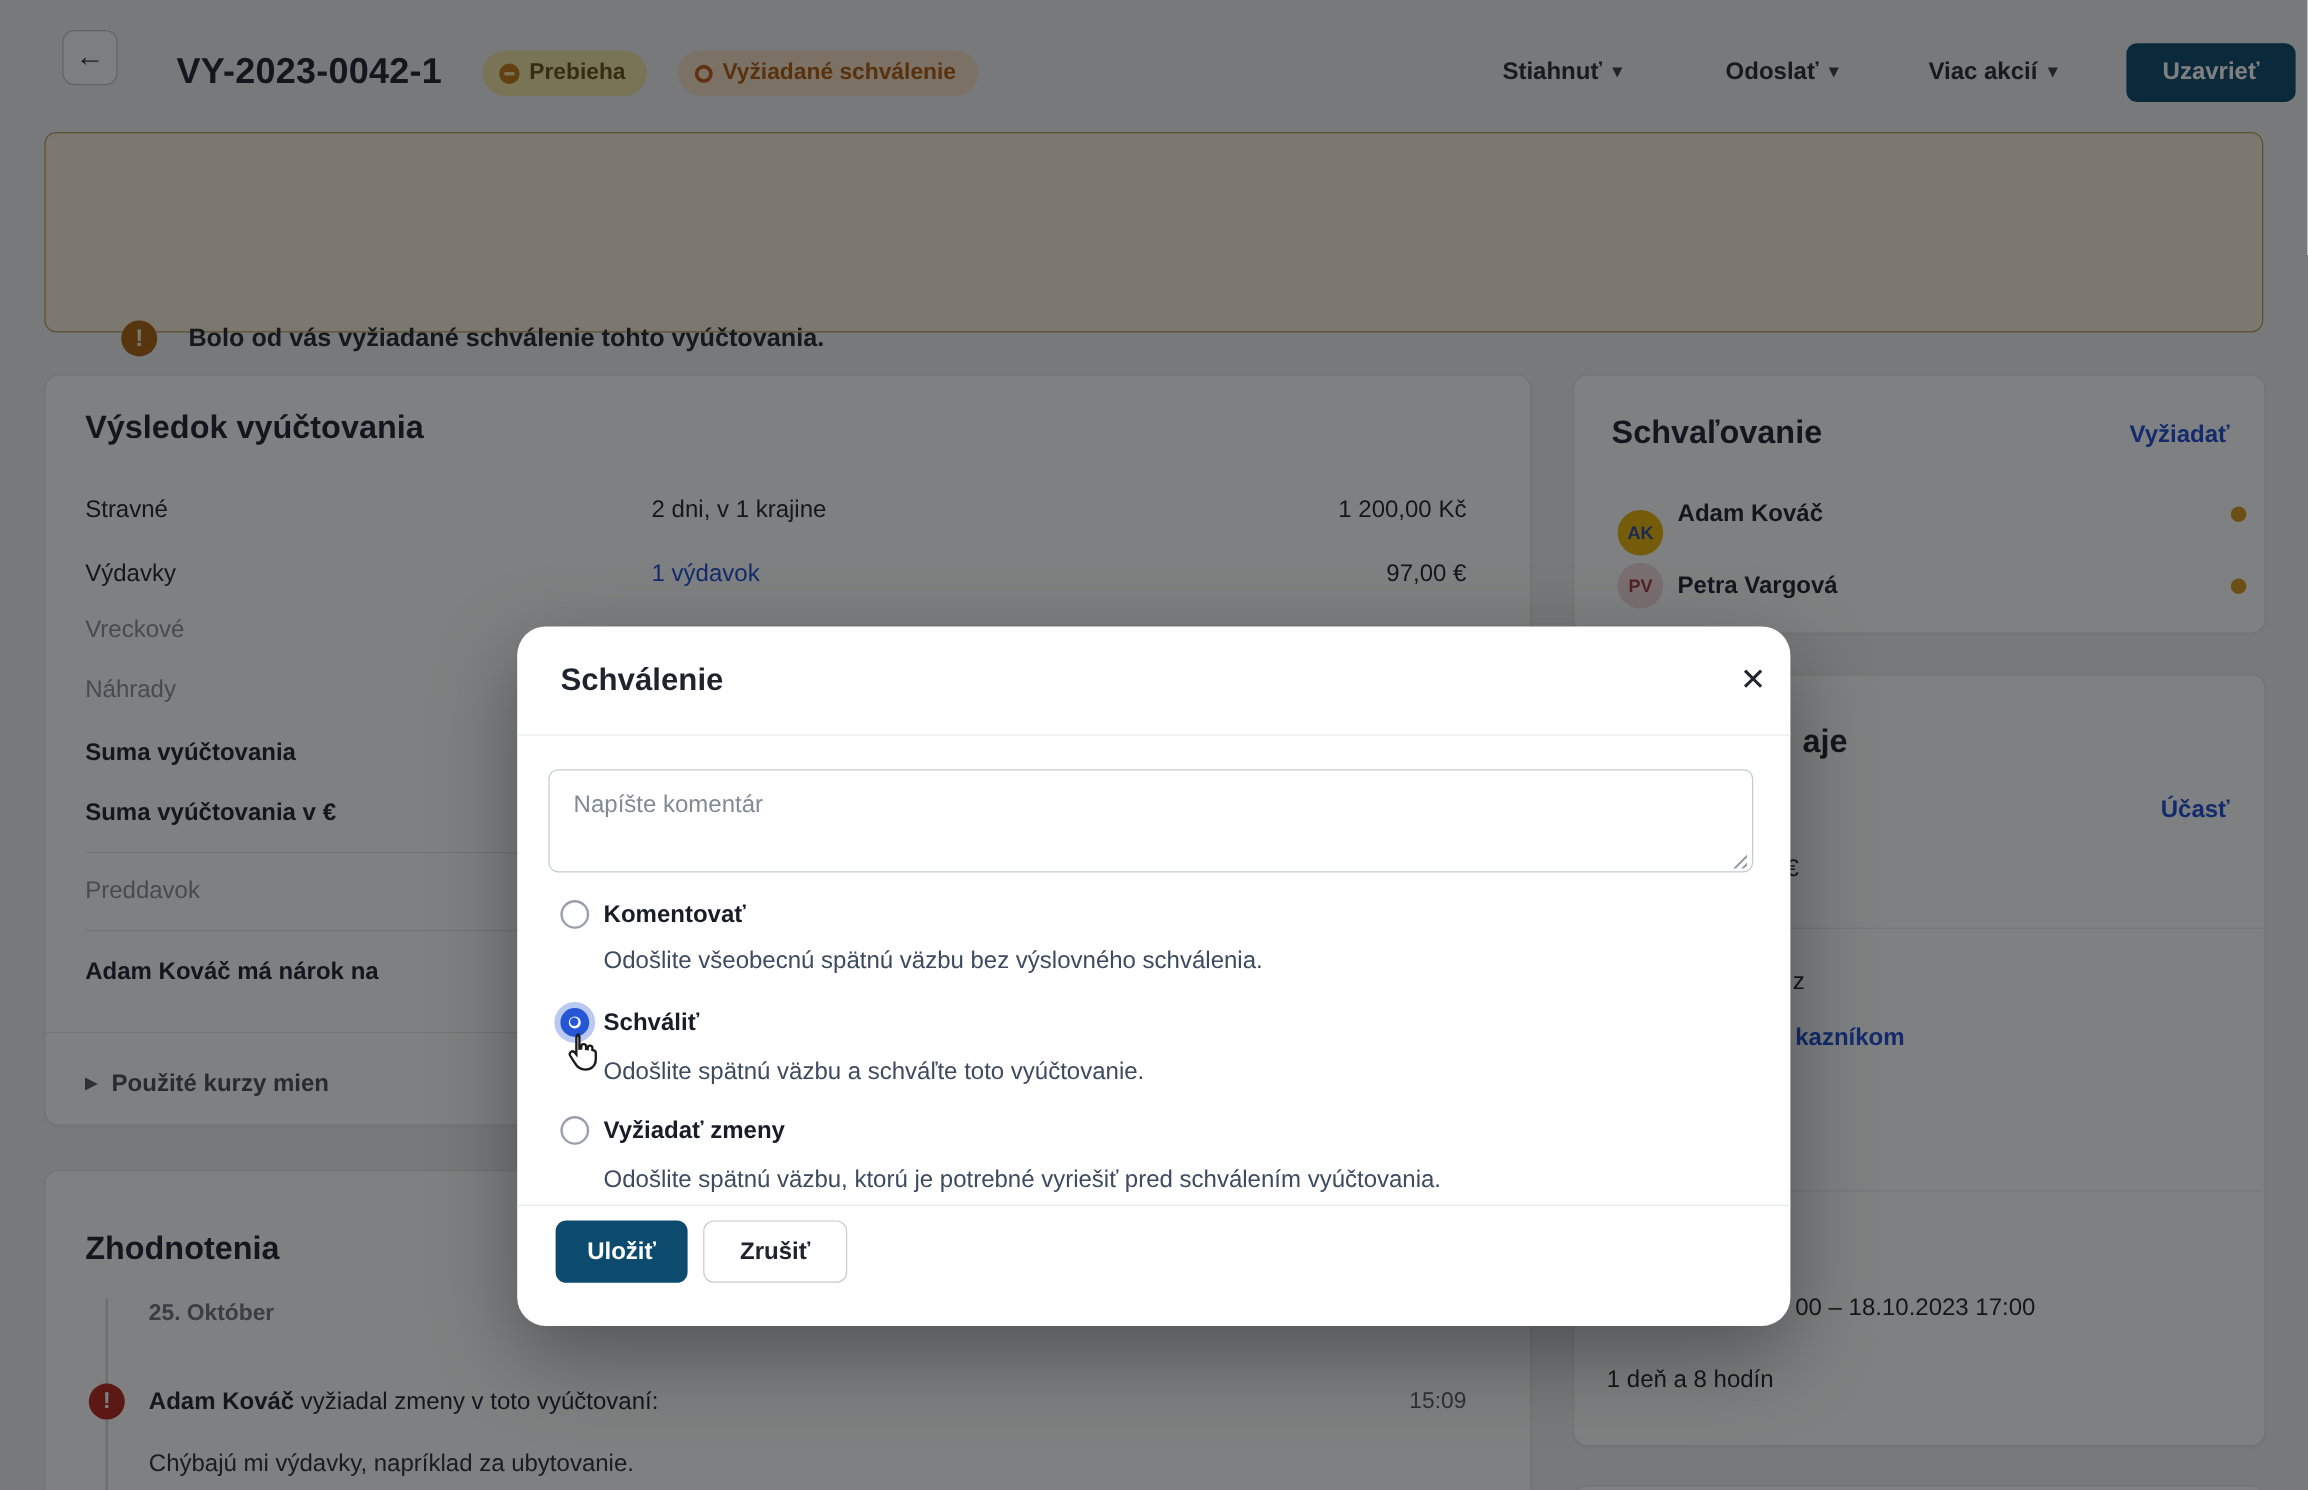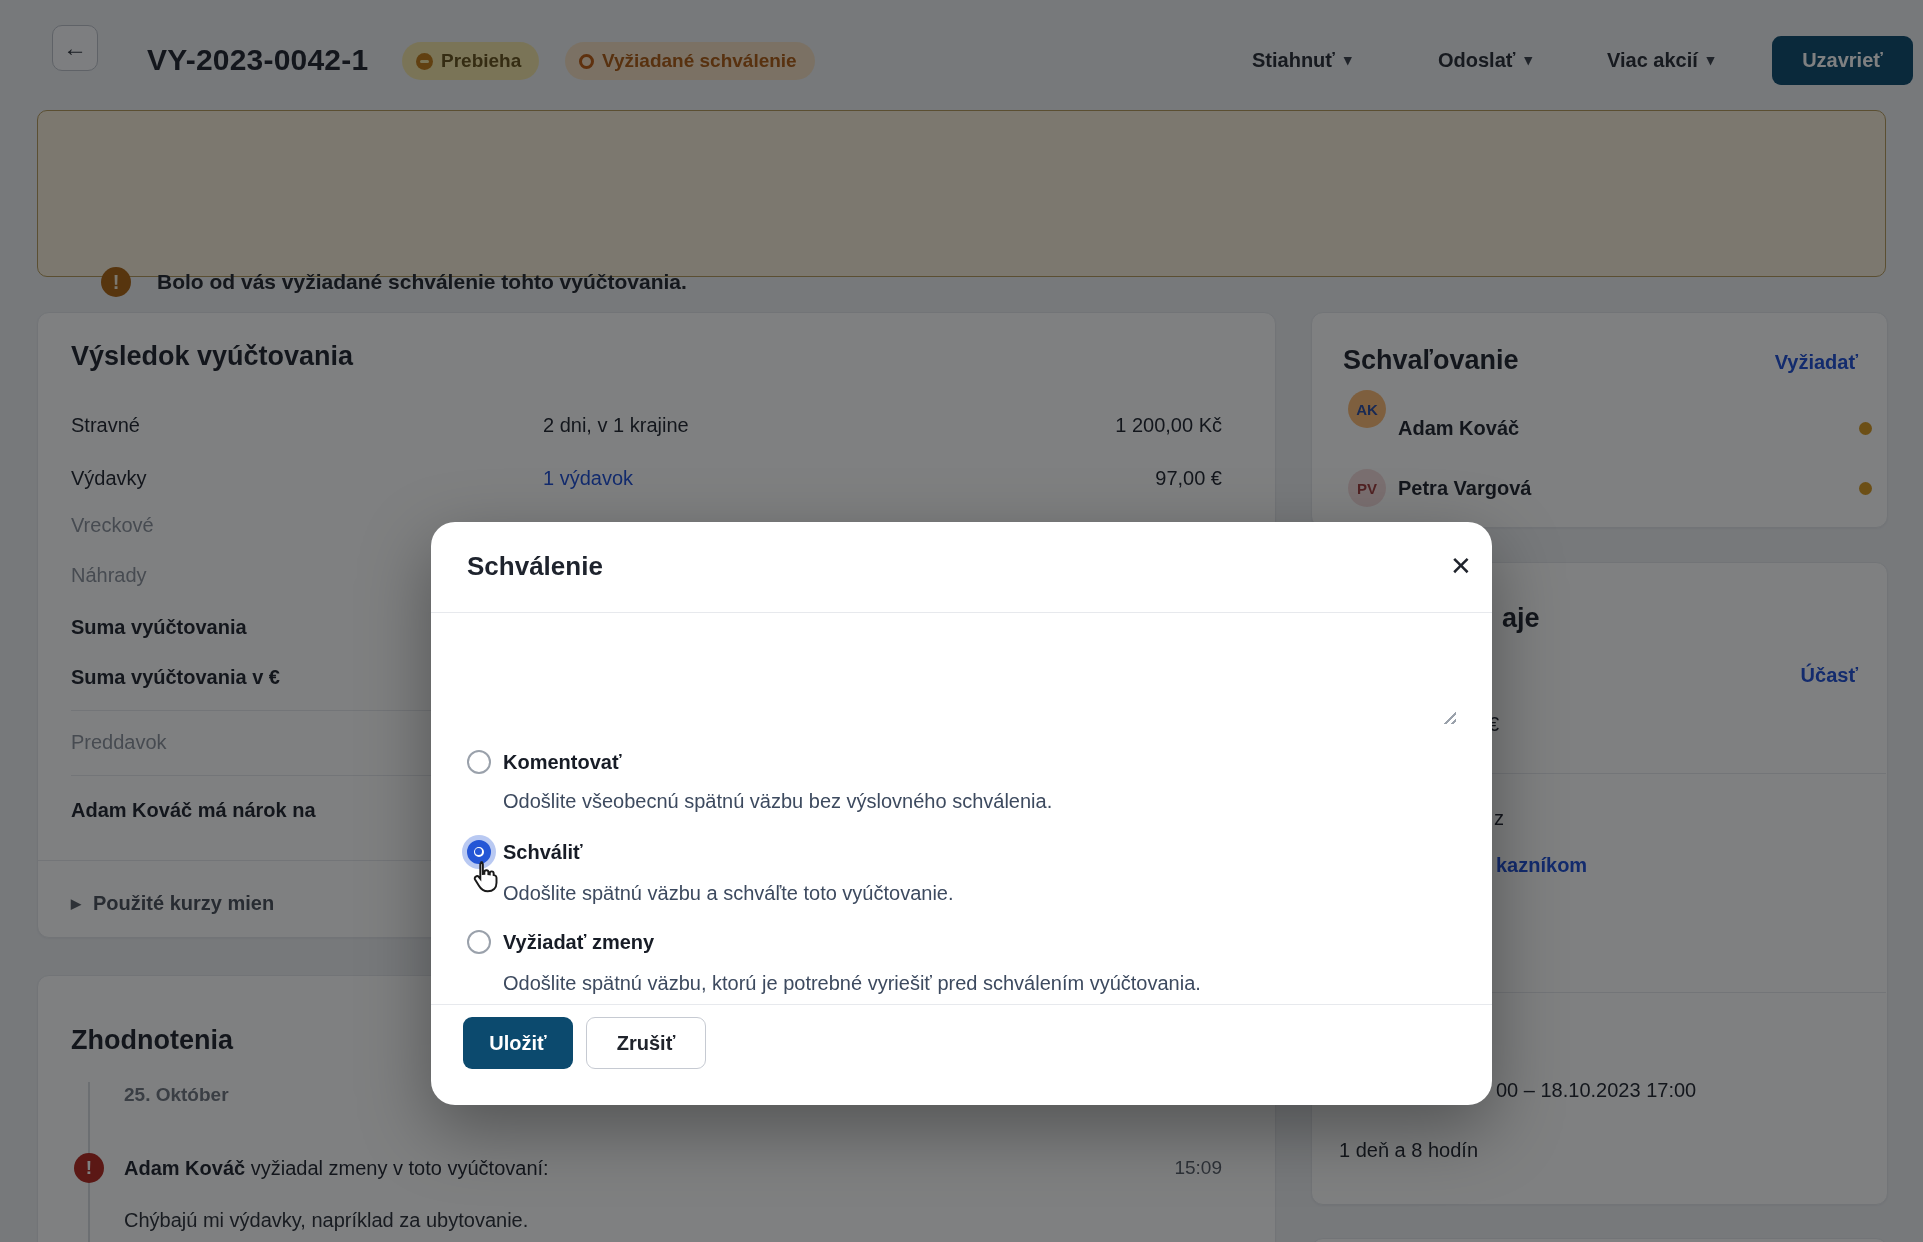--- a/index.html
+++ b/index.html
@@ -44,21 +44,21 @@
   .caret-right { font-size:13px; color:#555b65; margin-right:12px; vertical-align:2px; }
 
   
   .reviews-card { left:37px; top:975px; width:1239px; height:330px; }
   .timeline { position:absolute; left:88px; top:1082px; width:2px; height:160px; background:#d8dbe0; }
   .tl-icon { position:absolute; left:74px; top:1153px; width:30px; height:30px; border-radius:50%; background:#b3261e; color:#fff; font-weight:700; font-size:19px; text-align:center; line-height:30px; }
 
   
   .approval-card { left:1311px; top:312px; width:577px; height:216px; }
   .avatar { position:absolute; width:38px; height:38px; border-radius:50%; font-size:15px; font-weight:700; display:flex; align-items:center; justify-content:center; }
-  .avatar-ak { left:1348px; top:390px; background:#fdba74; color:#2b4ba0; }
+  .avatar-ak { left:1348px; top:425px; background:#eab308; color:#2b4ba0; }
   .avatar-pv { left:1348px; top:469px; background:#f5dcdc; color:#a03c3c; }
   .status-dot { position:absolute; left:1859px; width:13px; height:13px; border-radius:50%; background:#d79a21; }
 
   
   .details-card { left:1311px; top:562px; width:577px; height:643px; }
   .next-card { left:1311px; top:1238px; width:577px; height:30px; border-radius:12px 12px 0 0; }
 
   
   .overlay { position:absolute; inset:0; background:rgba(10,11,14,.52); z-index:50; }
   .modal { position:absolute; left:431px; top:522px; width:1061px; height:583px; background:#fff; border-radius:24px; box-shadow:0 24px 70px rgba(0,0,0,.35); z-index:100; }
@@ -174,20 +174,21 @@
   <div class="txt" style="left:1339px; top:1136px;">1 deň a 8 hodín</div>
   <div class="card next-card"></div>
 
   <div class="overlay"></div>
 
   <div class="modal">
     <div class="modal-title">Schválenie</div>
     <div class="modal-close">✕</div>
     <div class="divider" style="top:90px;"></div>
 
+    <textarea class="comment-box" placeholder="Napíšte komentár" style=""></textarea>
     <div class="grip"></div>
 
     <div class="radio" style="top:228px;"></div>
     <div class="opt-label" style="top:226px;">Komentovať</div>
     <div class="opt-desc" style="top:265px;">Odošlite všeobecnú spätnú väzbu bez výslovného schválenia.</div>
 
     <div class="radio selected" style="top:318px;"></div>
     <div class="opt-label" style="top:316px;">Schváliť</div>
     <div class="opt-desc" style="top:357px;">Odošlite spätnú väzbu a schváľte toto vyúčtovanie.</div>
 

